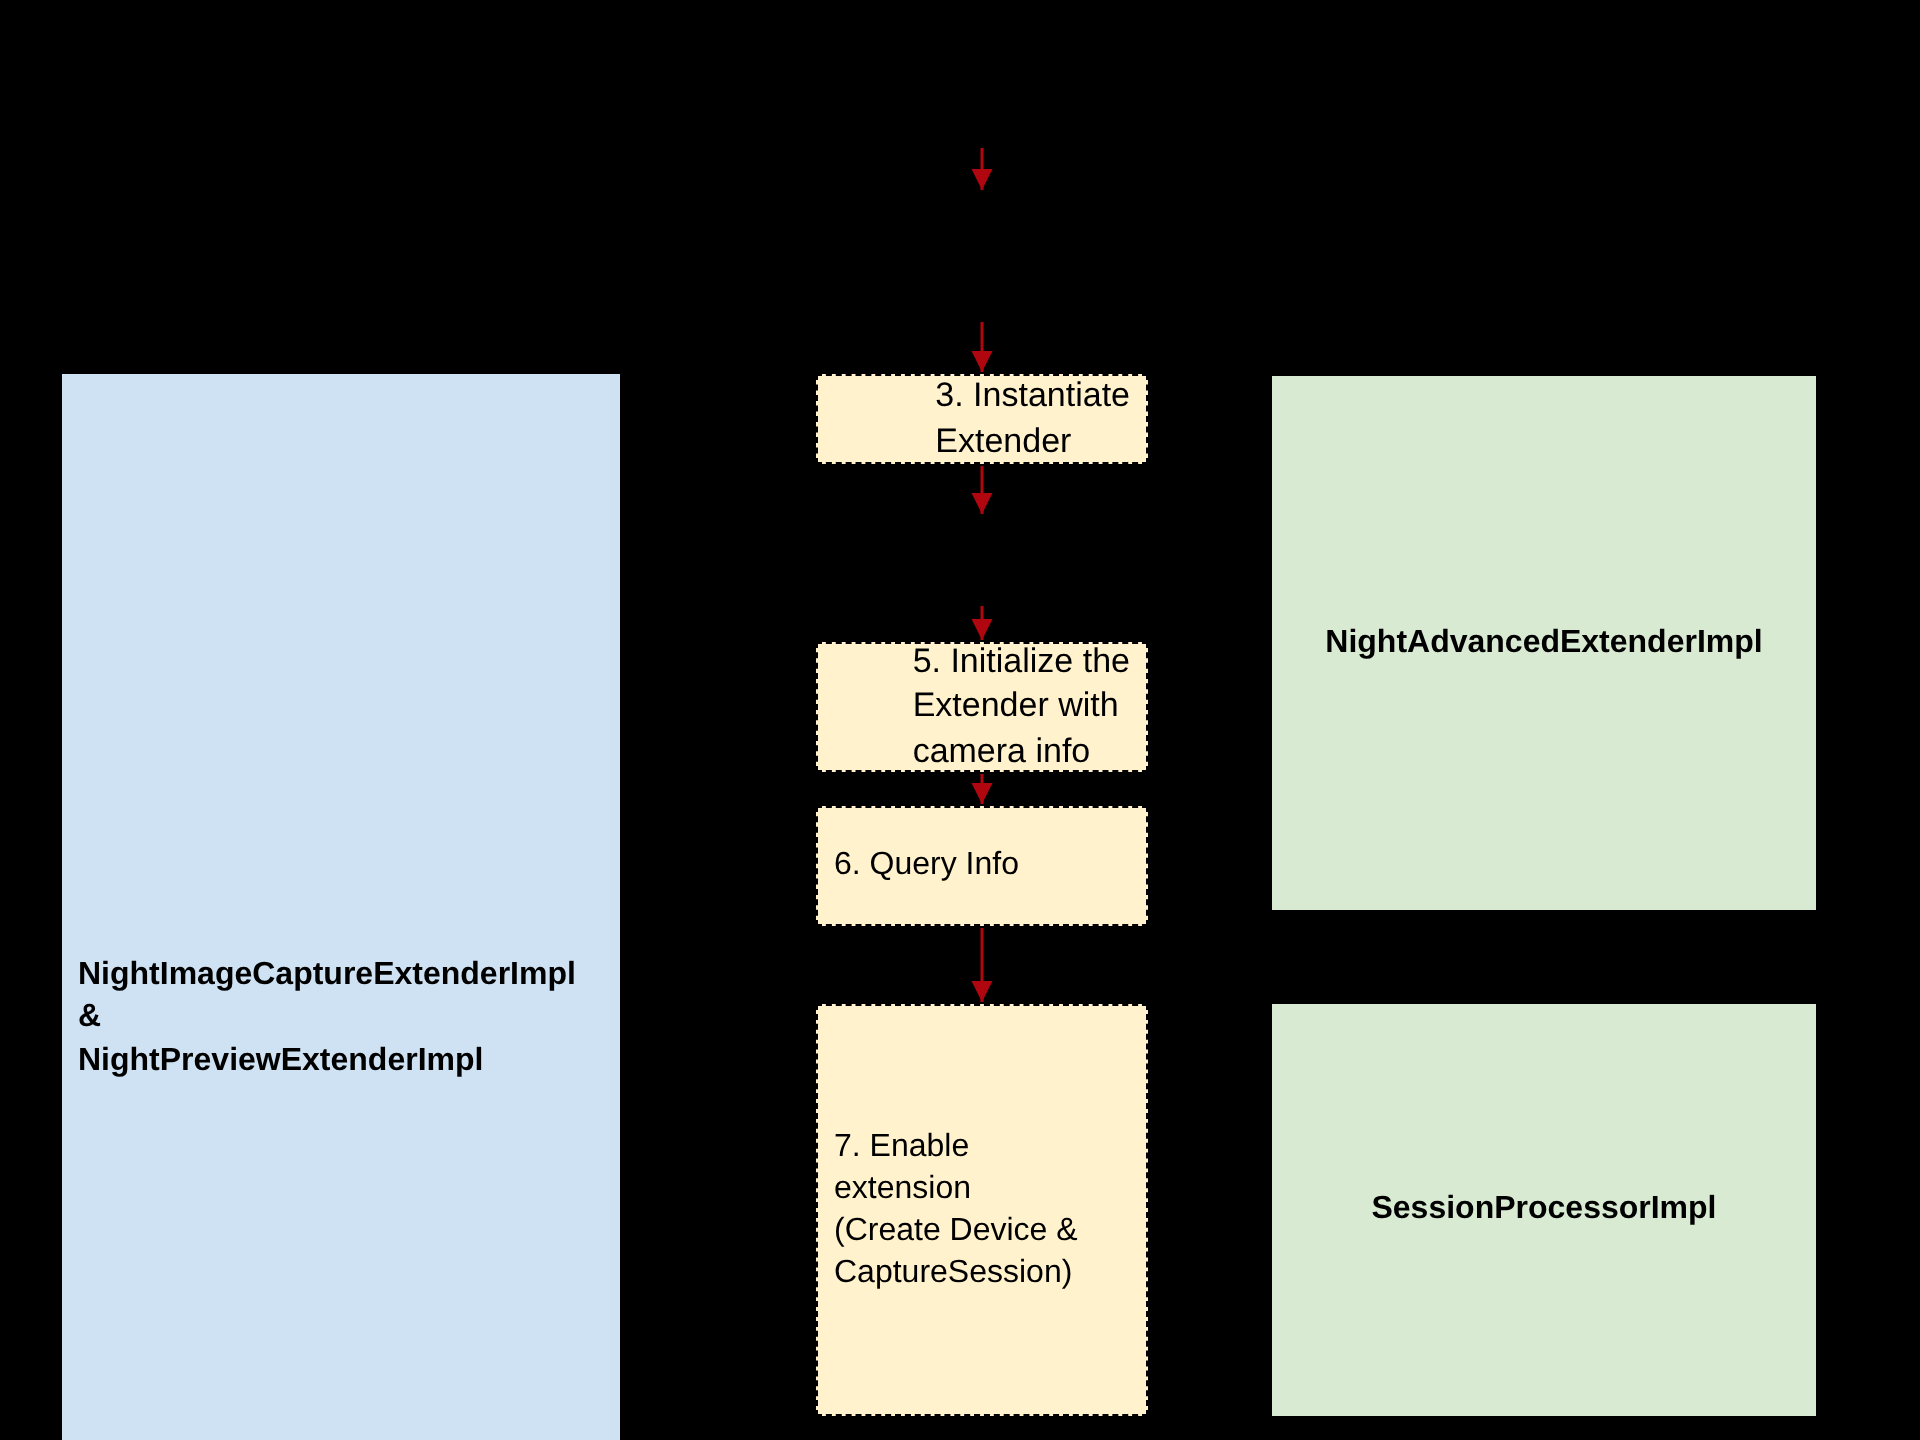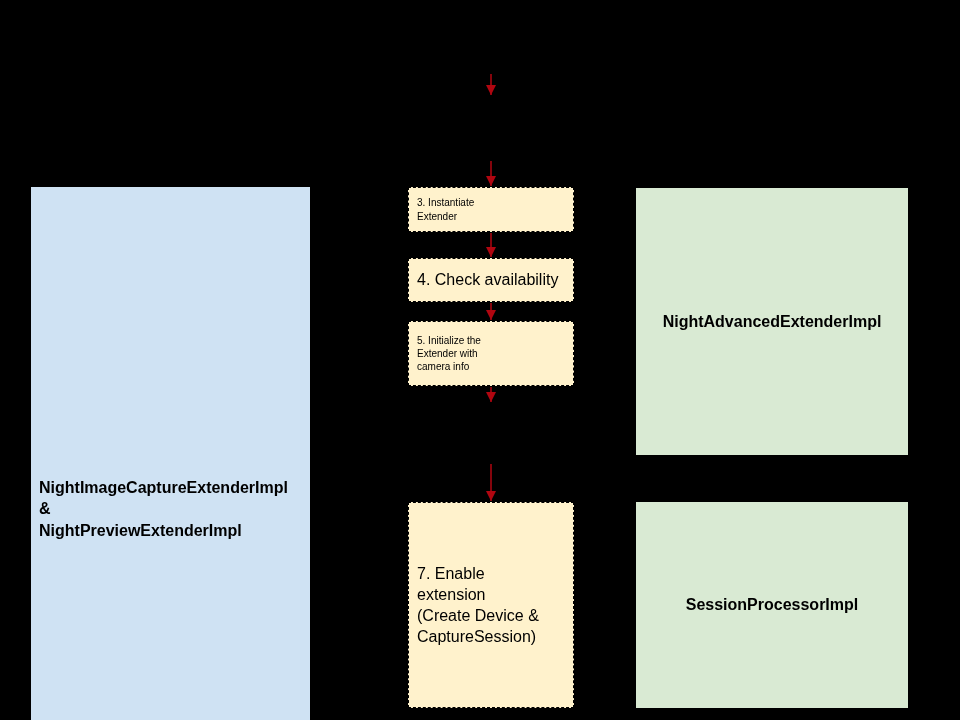--- a/index.html
+++ b/index.html
@@ -28,21 +28,21 @@
   }
   
   .step {
     left: 408px;
     width: 166px;
     background: #FFF2CC;
     border: 1px dashed #000000;
     padding: 0 8px;
     font-size: 16px;
   }
-  .step.small { font-size: 10px; }
+  .step.small { font-size: 17px; justify-content: flex-end; }
   .s1 { top: 7px;   height: 66px; }
   .s2 { top: 96px;  height: 64px; }
   .s3 { top: 187px; height: 45px; }
   .s4 { top: 258px; height: 44px; }
   .s5 { top: 321px; height: 65px; }
   .s6 { top: 403px; height: 60px; }
   .s7 { top: 502px; height: 206px; }
   
   .left-box {
     left: 31px;
@@ -85,27 +85,27 @@
   <div class="box left-box">
     <div class="label">NightImageCaptureExtenderImpl
 &amp;
 NightPreviewExtenderImpl</div>
   </div>
 
   <div class="box step small s3">
     <div class="label">3. Instantiate
 Extender</div>
   </div>
-  <div class="box step s4">
-    <div class="label">4. Check availability</div>
-  </div>
   <div class="box step small s5">
     <div class="label">5. Initialize the
 Extender with
 camera info</div>
+  </div>
+  <div class="box step s6">
+    <div class="label">6. Query Info</div>
   </div>
   <div class="box step s7">
     <div class="label">7. Enable
 extension
 (Create Device &amp;
 CaptureSession)</div>
   </div>
 
   <div class="box green g1">
     <div class="label">NightAdvancedExtenderImpl</div>

